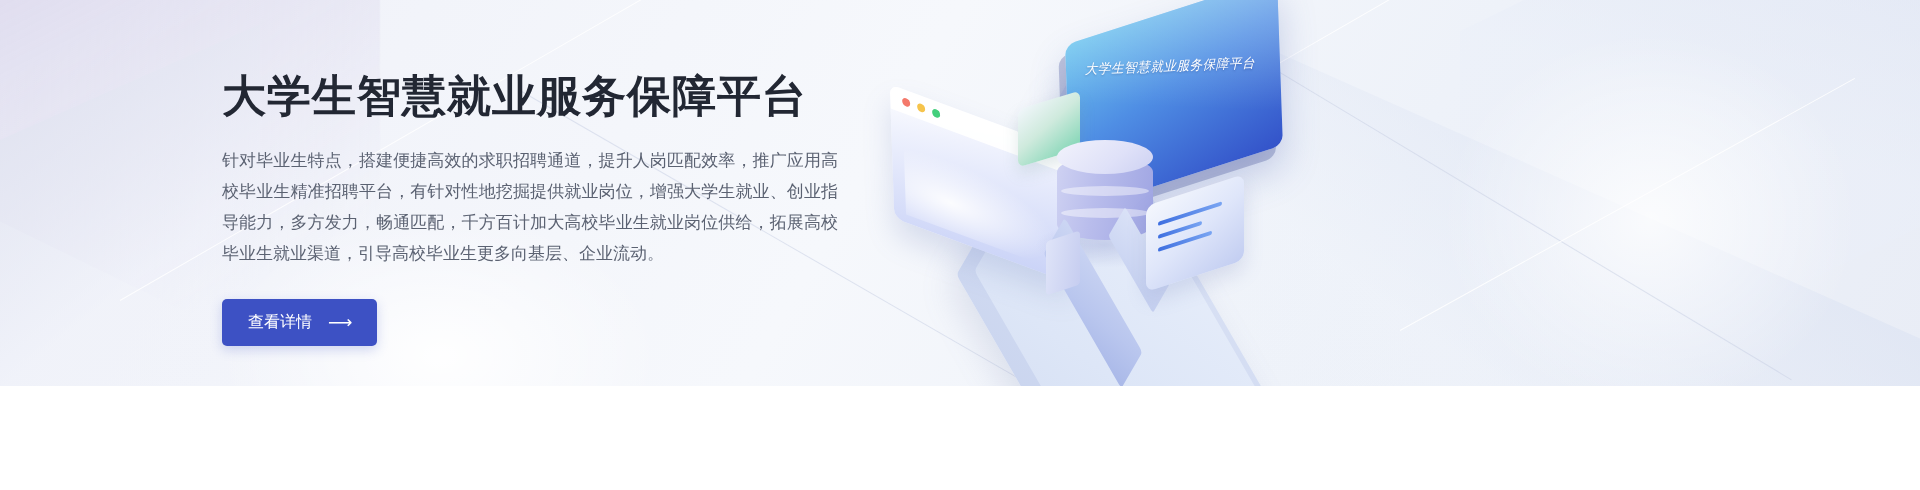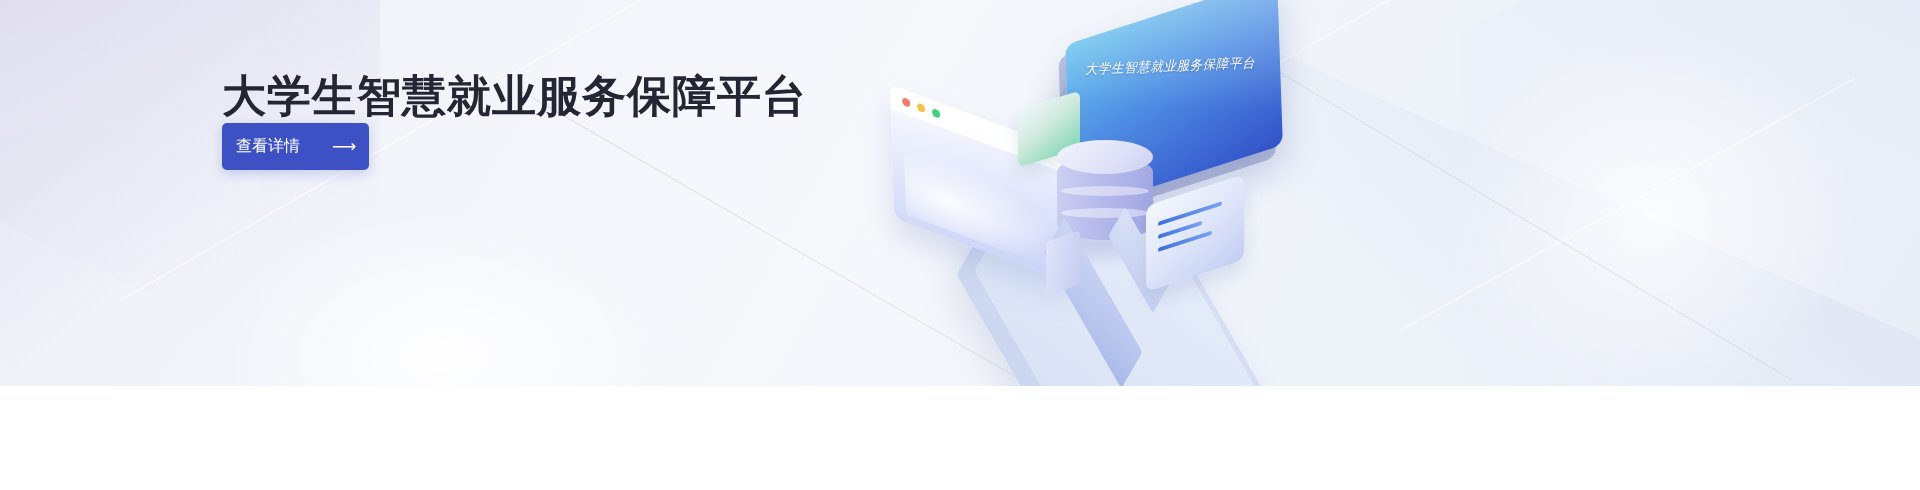--- a/index.html
+++ b/index.html
@@ -86,29 +86,30 @@
   .desc {
     margin-top: 22px;
     font-size: 17px;
     line-height: 31px;
     color: #5b6272;
     width: 616px;
     text-align: justify;
     text-justify: inter-ideograph;
   }
   .cta {
+    margin-top: 30px;
     display: inline-flex;
     align-items: center;
-    gap: 32px;
+    gap: 16px;
     background: #3d51c4;
     color: #ffffff;
     font-size: 16px;
     border: none;
     border-radius: 5px;
-    padding: 13px 14px;
+    padding: 13px 26px;
     cursor: pointer;
     box-shadow: 0 4px 12px rgba(61,81,196,.22);
   }
   .cta .arrow {
     font-size: 17px;
     line-height: 1;
     letter-spacing: -1px;
   }
 
   
@@ -293,20 +294,21 @@
     <div class="bg-line" style="left:120px;top:300px;width:900px;transform:rotate(-30deg);"></div>
     <div class="bg-line dim" style="left:520px;top:90px;width:760px;transform:rotate(30deg);"></div>
     <div class="bg-line" style="left:1180px;top:120px;width:700px;transform:rotate(-30deg);"></div>
     <div class="bg-line dim" style="left:1260px;top:60px;width:620px;transform:rotate(31deg);"></div>
     <div class="bg-line" style="left:1400px;top:330px;width:520px;transform:rotate(-29deg);"></div>
   </div>
 
   <div class="content">
     <div class="title">大学生智慧就业服务保障平台</div>
 
+    <div class="desc">针对毕业生特点，搭建便捷高效的求职招聘通道，提升人岗匹配效率，推广应用高校毕业生精准招聘平台，有针对性地挖掘提供就业岗位，增强大学生就业、创业指导能力，多方发力，畅通匹配，千方百计加大高校毕业生就业岗位供给，拓展高校毕业生就业渠道，引导高校毕业生更多向基层、企业流动。</div>
 
     <button class="cta">
       <span>查看详情</span>
       <span class="arrow">⟶</span>
     </button>
   </div>
 
   <div class="illus">
     <div class="iso-base"></div>
     <div class="iso-base-top"></div>

